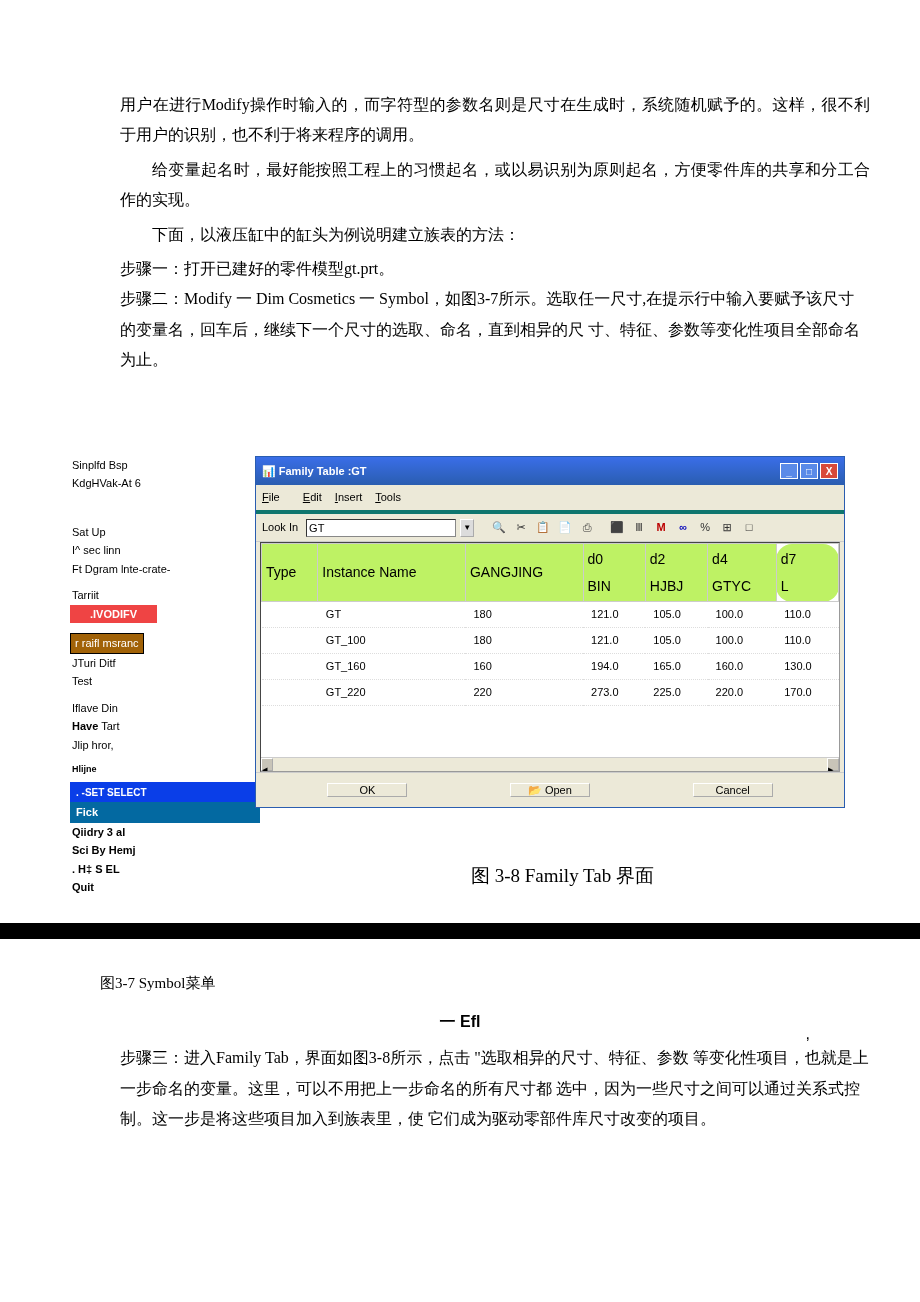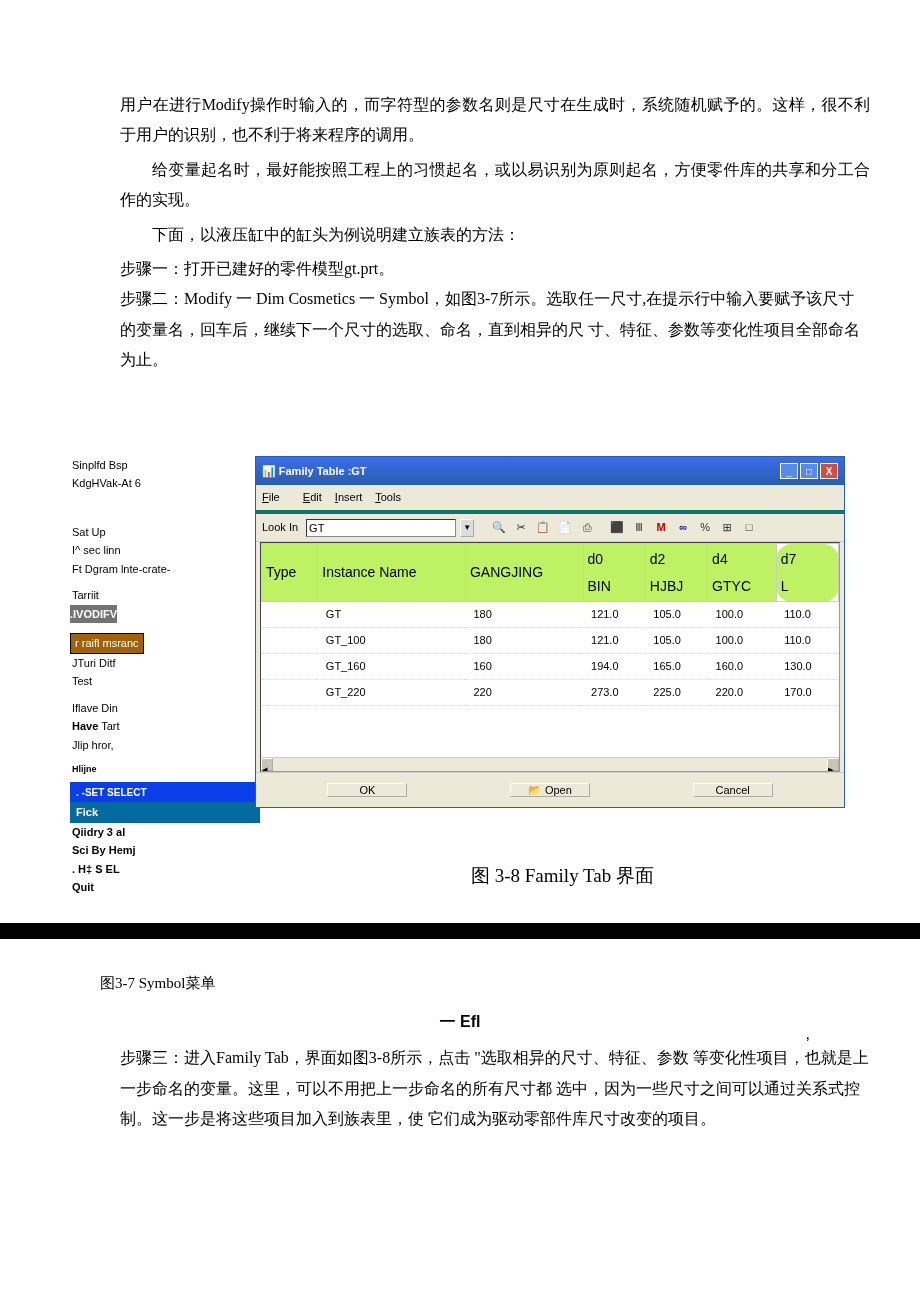--- a/index.html
+++ b/index.html
@@ -12,21 +12,21 @@
       width: 920px;
       padding: 90px 50px 40px 50px;
     }
     .para { margin: 0 0 4px 70px; text-align: justify; }
     .para-indent { text-indent: 2em; }
     .step { margin-left: 70px; }
     .fig-area { display: flex; margin-top: 80px; margin-bottom: 20px; }
     .menu-col { width: 205px; font-family: Arial, sans-serif; font-size: 11px; line-height: 1.5; padding-left: 20px; }
     .menu-sec { margin-bottom: 6px; }
     .menu-item { padding: 1px 2px; }
-    .menu-hl-blue { background: #737373; color: #fff; font-weight: bold; display: inline-block; padding: 1px 0; }
+    .menu-hl-blue { background: #ef4444; color: #fff; font-weight: bold; display: inline-block; padding: 1px 20px; }
     .menu-hl-blue2 { background: #a16207; color: #fff; font-weight: normal; display: inline-block; padding: 1px 4px; border: 1px solid #000; margin-top:4px;}
     .menu-bold { font-weight: bold; }
     .menu-bar { background: #0a3ee8; color: #fff; padding: 2px 6px; margin: 4px 0 0 0; width: 190px;}
     .menu-bar-inner { font-size: 10px; }
     .menu-black { background: #0369a1; color: #fff; padding: 2px 6px; width: 190px; }
     .ft-wrap { flex: 1; }
     .ft-window {
       border: 1px solid #2a5db0;
       background: #ece9d8;
       width: 590px;

